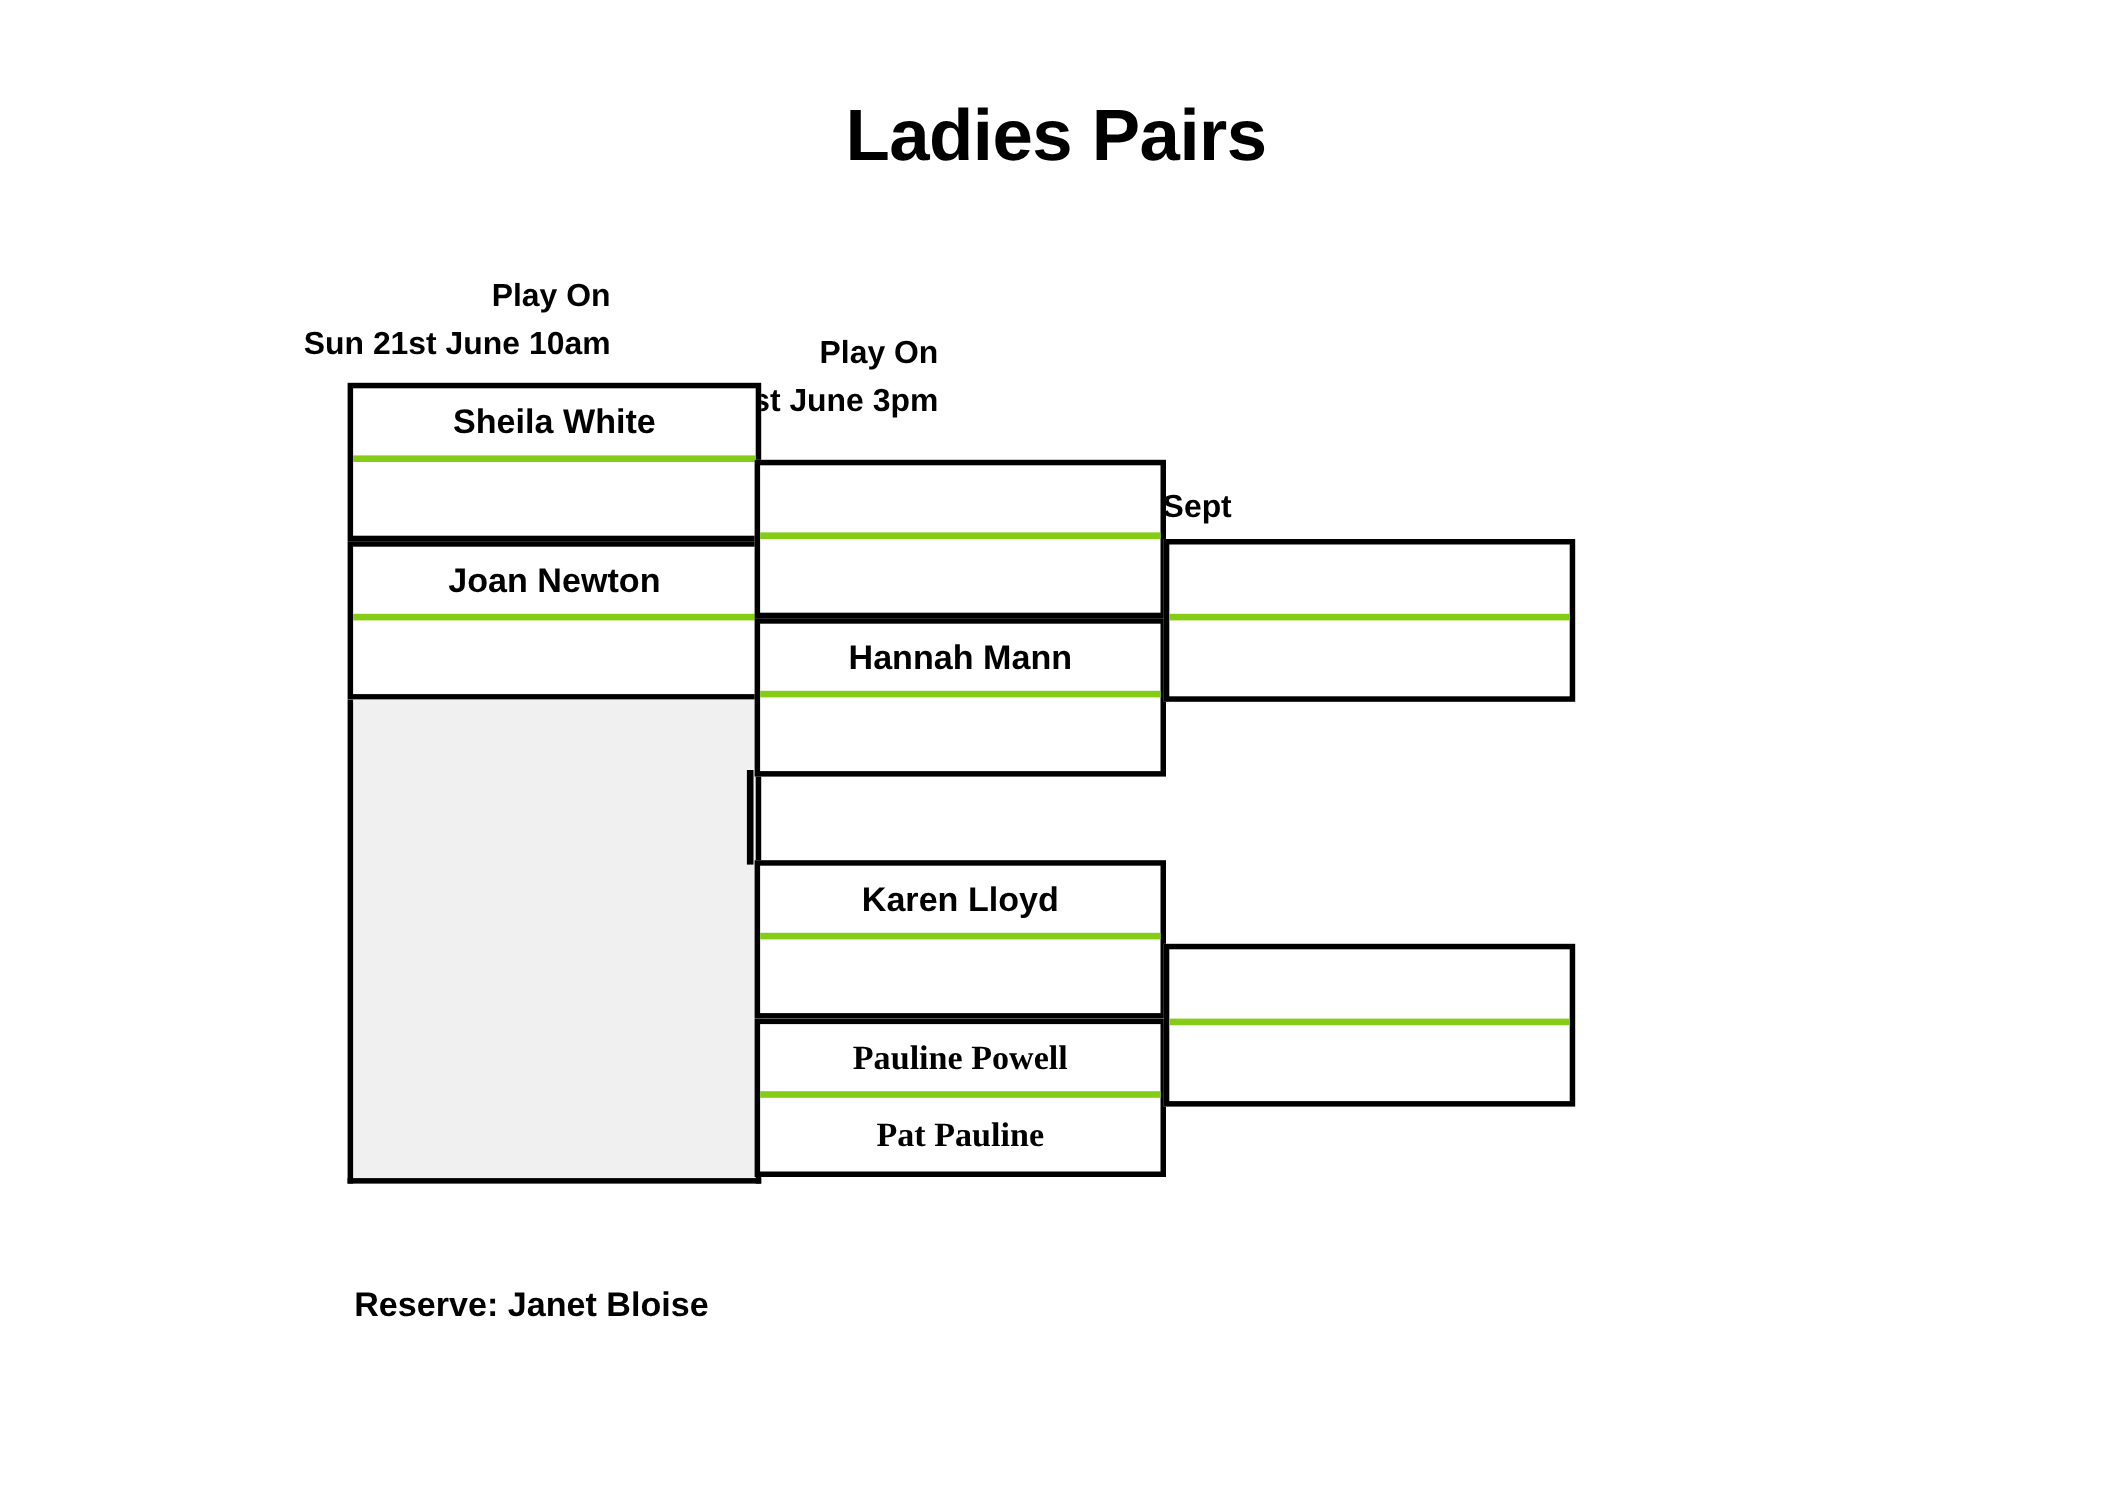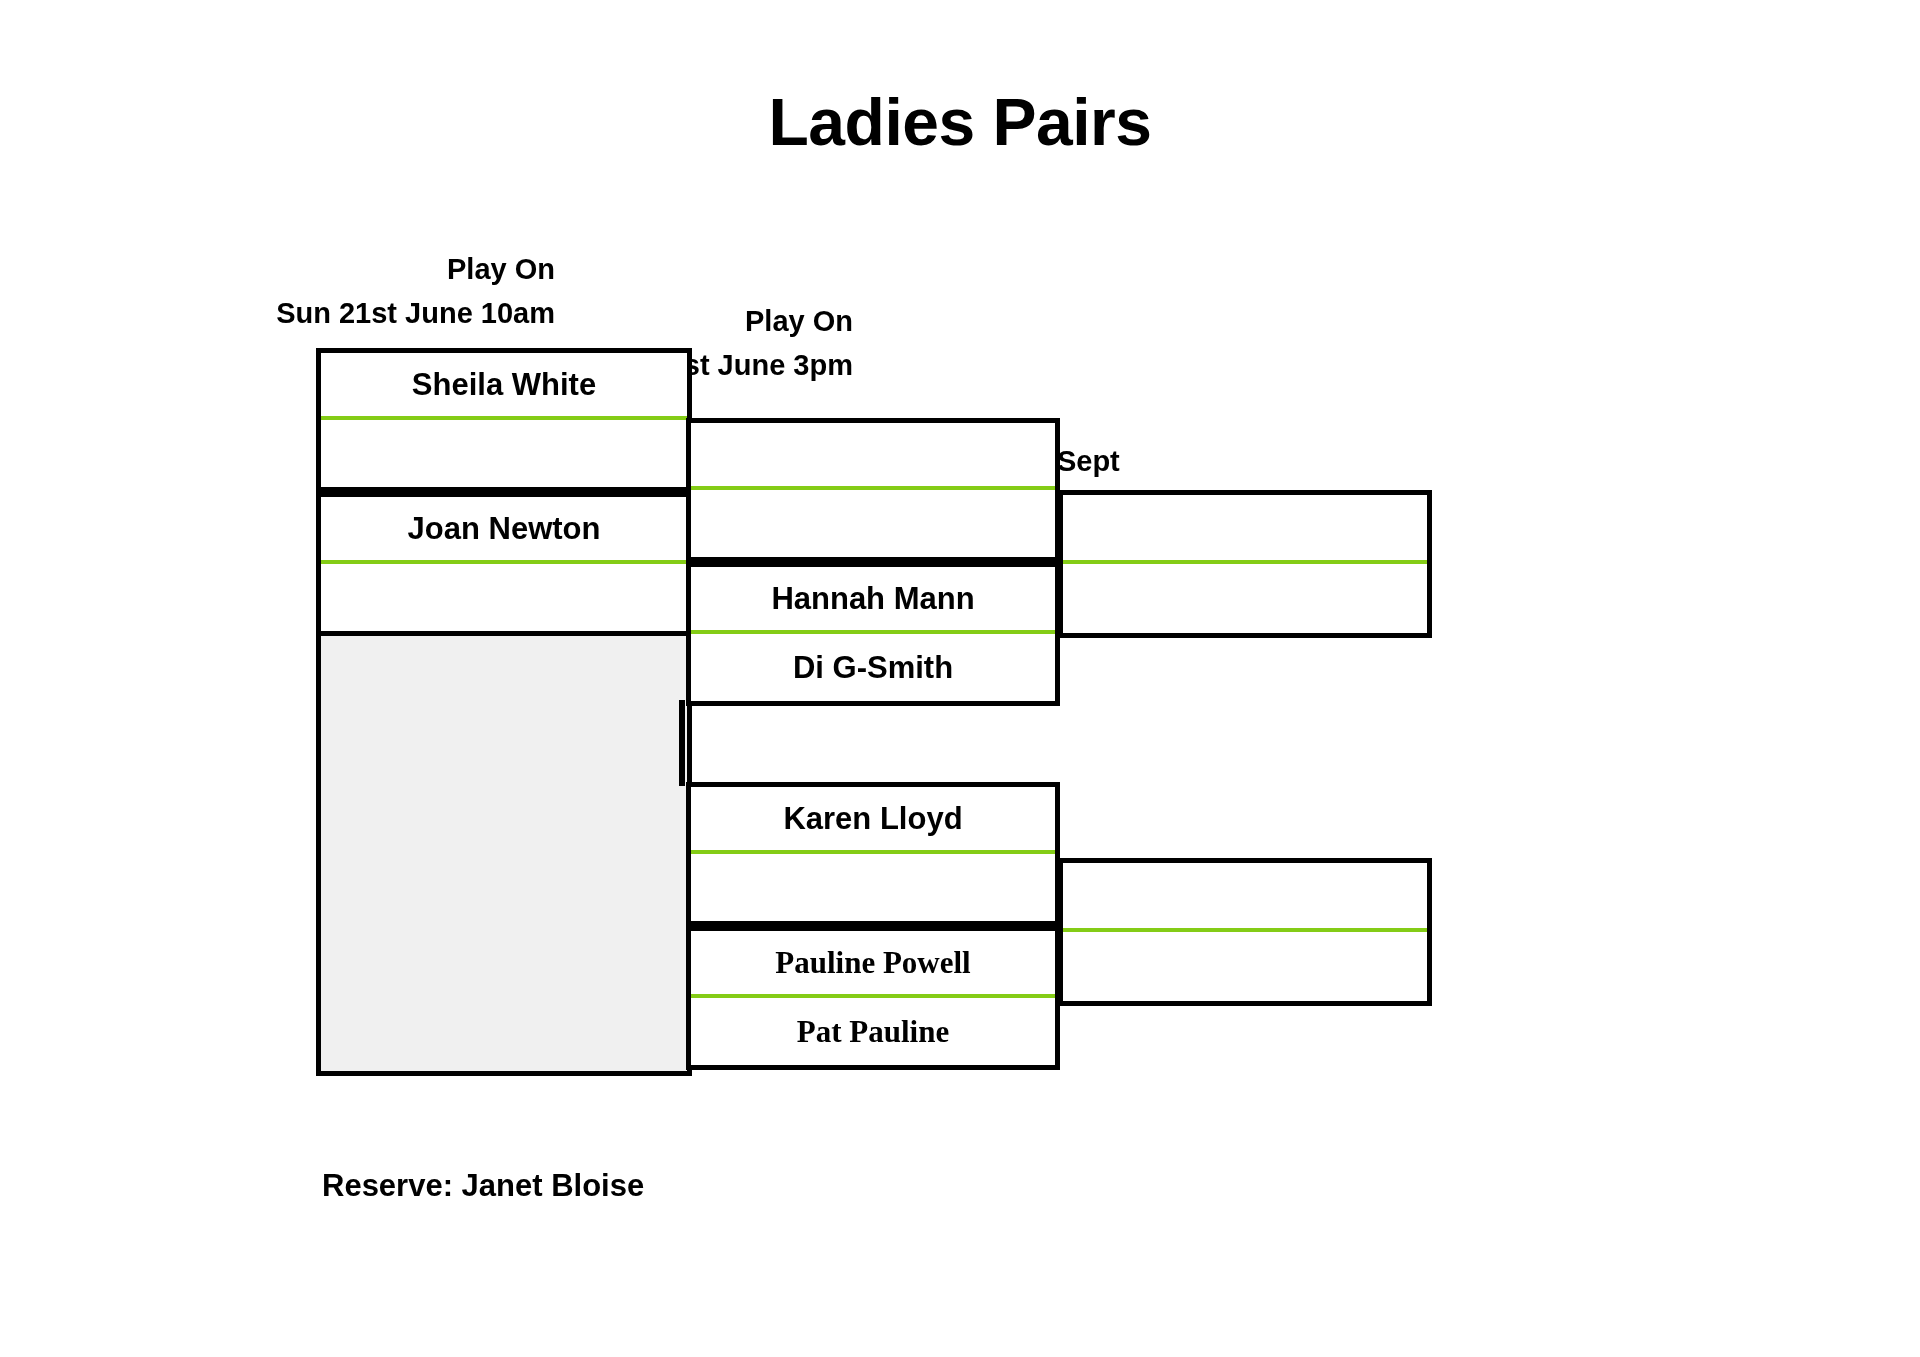--- a/index.html
+++ b/index.html
@@ -58,21 +58,21 @@
     box-sizing: border-box;
     height: 50%;
     display: flex;
     align-items: center;
     justify-content: center;
     font-size: 31px;
     font-weight: 700;
     white-space: nowrap;
   }
   .group .slot.top {
-    border-bottom: 4px solid #84cc16;
+    border-bottom: 6px solid #84cc16;
   }
 
   
   .shaded {
     position: absolute;
     box-sizing: border-box;
     background: #f0f0f0;
     border-left: 5px solid #000000;
     border-bottom: 5px solid #000000;
     border-right: 5px solid #000000;
@@ -123,21 +123,20 @@
 
 <div class="shaded" style="left:316px; top:636px; width:376px; height:440px;"></div>
 
 <div class="group" style="left:686px; top:418px; width:374px; height:144px;">
   <div class="slot top"></div>
   <div class="slot"></div>
 </div>
 
 <div class="group" style="left:686px; top:562px; width:374px; height:144px;text-align:right;">
   <div class="slot top">Hannah Mann</div>
-  <div class="slot">Di G-Smith</div>
 </div>
 
 <div class="group" style="left:686px; top:782px; width:374px; height:144px;">
   <div class="slot top">Karen Lloyd</div>
 </div>
 
 <div class="group" style="left:686px; top:926px; width:374px; height:144px;font-family:Liberation Serif, serif;">
   <div class="slot top">Pauline Powell</div>
   <div class="slot">Pat Pauline</div>
 </div>

